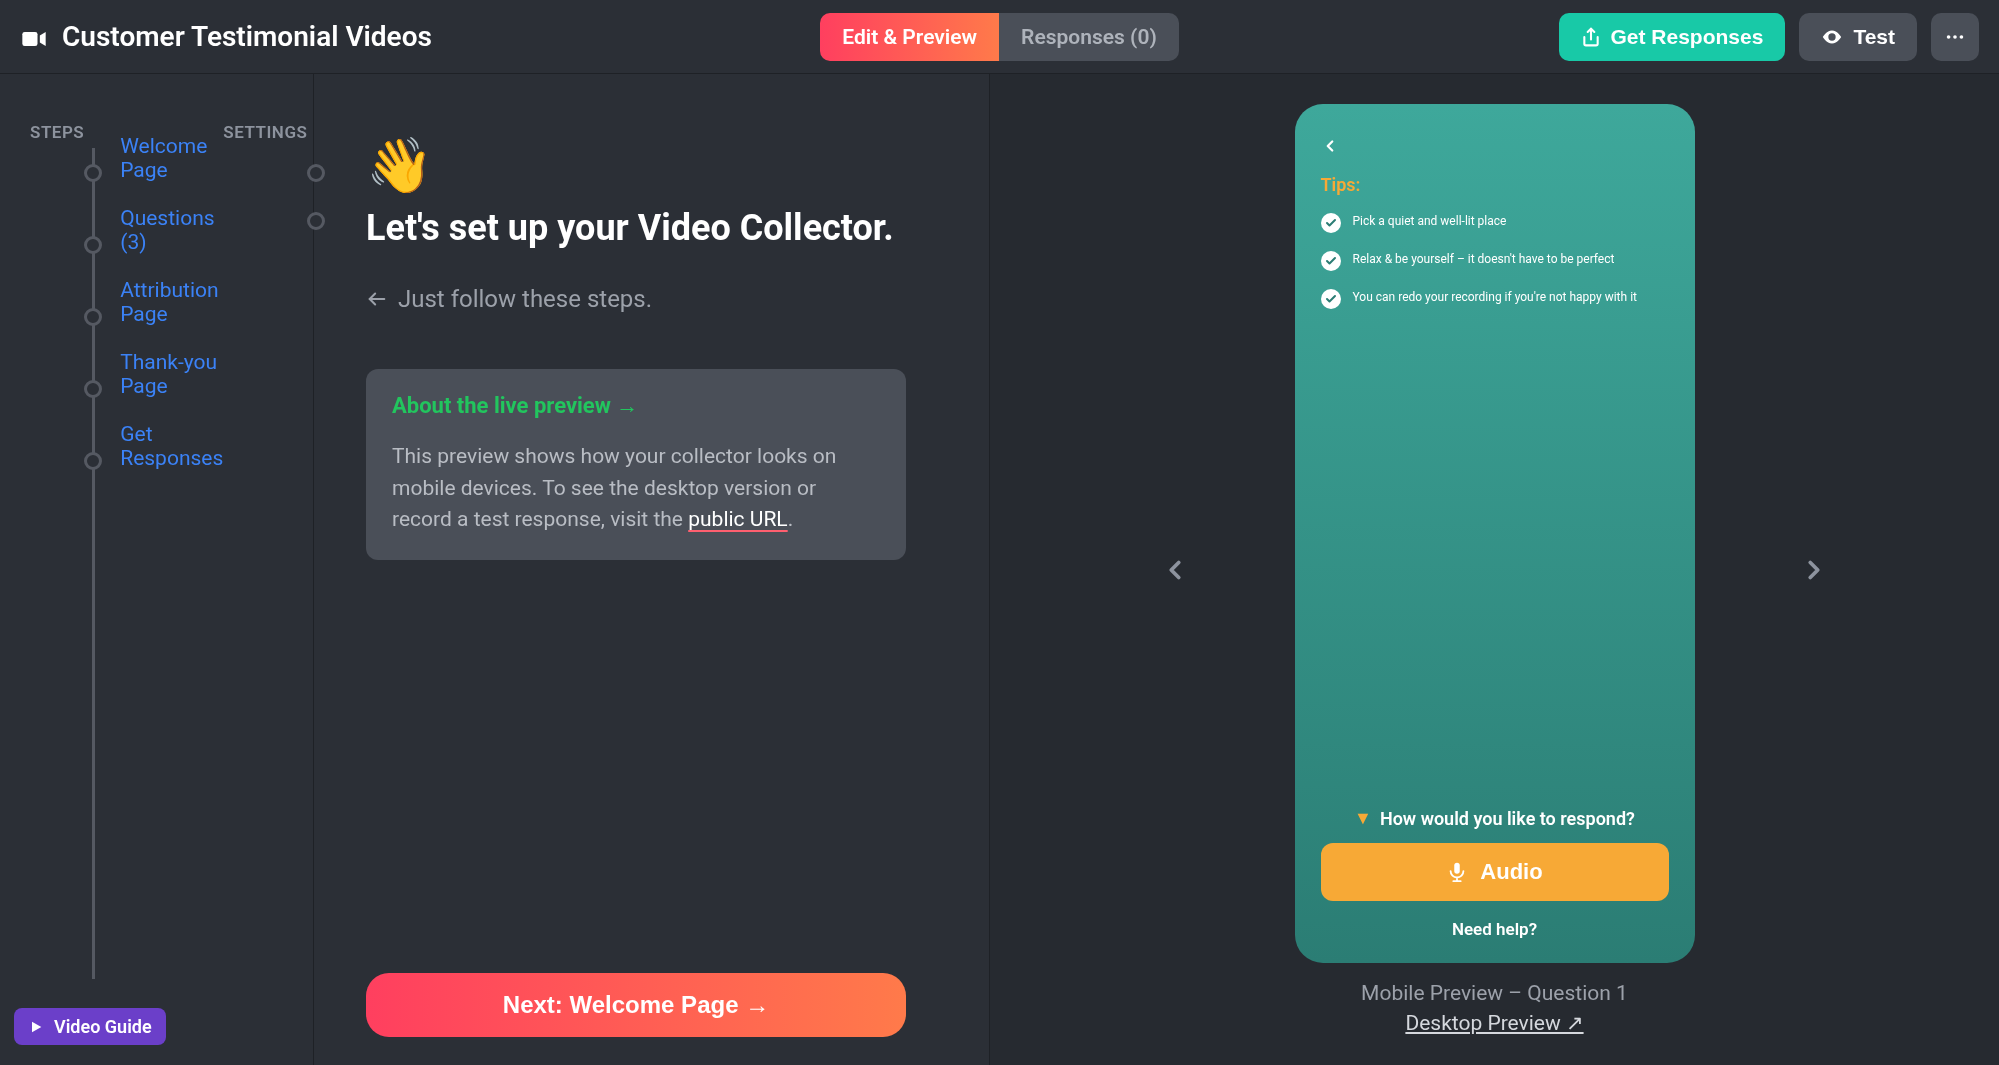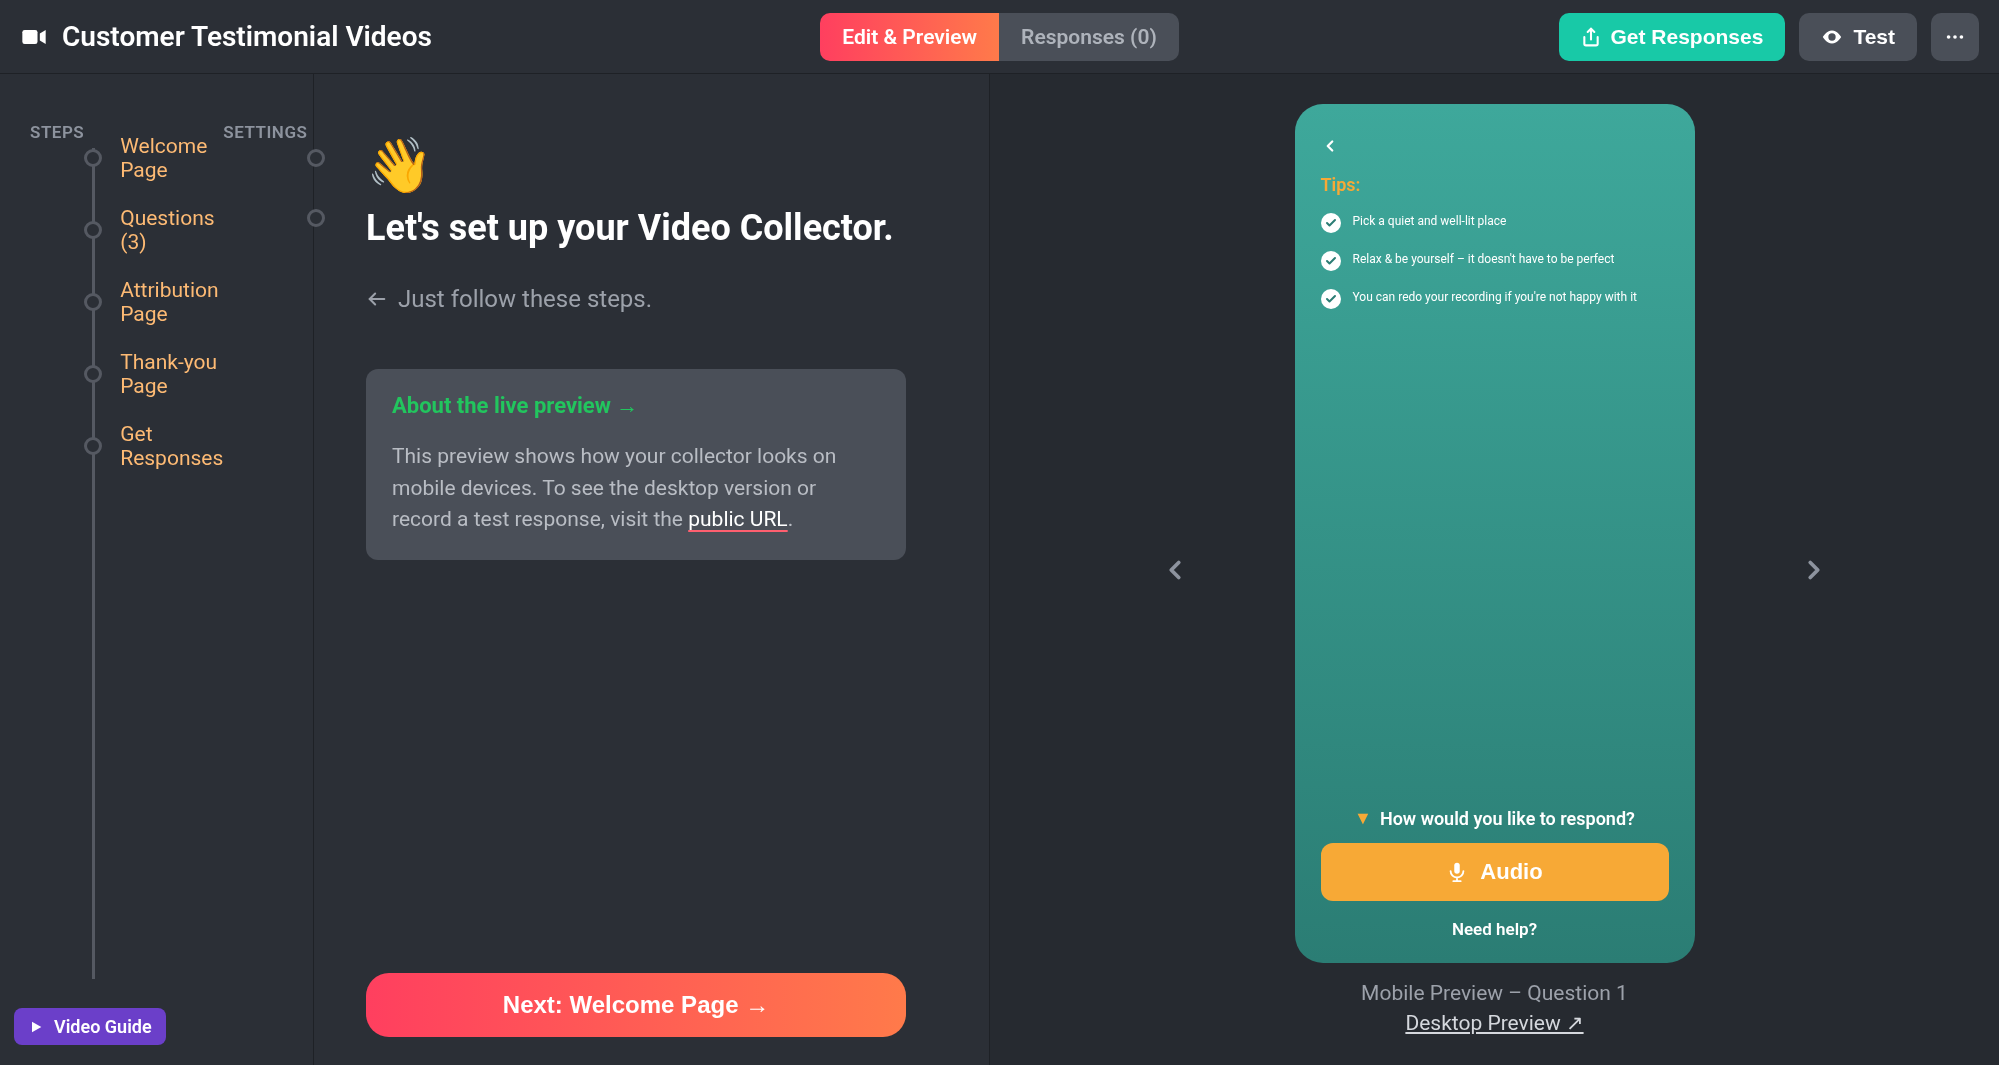--- a/index.html
+++ b/index.html
@@ -12,21 +12,21 @@
   overflow: hidden;
 }
 .header {
   height: 74px;
   background: #2b2f36;
   border-bottom: 1px solid #1e2126;
   display: flex;
   align-items: center;
   padding: 0 20px;
 }
-.header-left { display: flex; align-items: center; gap: 14px; flex: 1; }
+.header-left { display: flex; align-items: flex-end; gap: 14px; flex: 1; }
 .cam-icon { width: 28px; height: 28px; }
 .title { font-size: 28px; font-weight: 600; color: #fff; }
 .header-center { display: flex; gap: 0; }
 .tab-pill {
   padding: 12px 22px;
   border-radius: 10px;
   font-size: 21px;
   font-weight: 600;
   cursor: pointer;
   background: #4a4f58;
@@ -53,22 +53,22 @@
   background: #2b2f36;
   border-right: 1px solid #1e2126;
   padding: 48px 30px 20px 30px;
   display: flex;
   flex-direction: row;
   position: relative;
 }
 .section-label { font-size: 17px; font-weight: 600; color: #8d939e; letter-spacing: 0.5px; margin-bottom: 18px; }
 .steps-list { position: relative; margin-bottom: 40px; }
 .step-item {
-  display: flex; align-items: center; gap: 18px;
-  padding: 12px 0; cursor: pointer; font-size: 21px; color: #fdba74;
+  display: flex; align-items: flex-end; gap: 18px;
+  padding: 12px 0; cursor: pointer; font-size: 21px; color: #3b82f6;
   position: relative;
 }
 .step-bullet {
   width: 18px; height: 18px; border-radius: 50%;
   border: 3px solid #555962; background: #2b2f36;
   z-index: 2; flex-shrink: 0;
 }
 .step-rail {
   position: absolute; left: 8px; top: 26px; bottom: 26px;
   width: 3px; background: #555962; z-index: 1;

